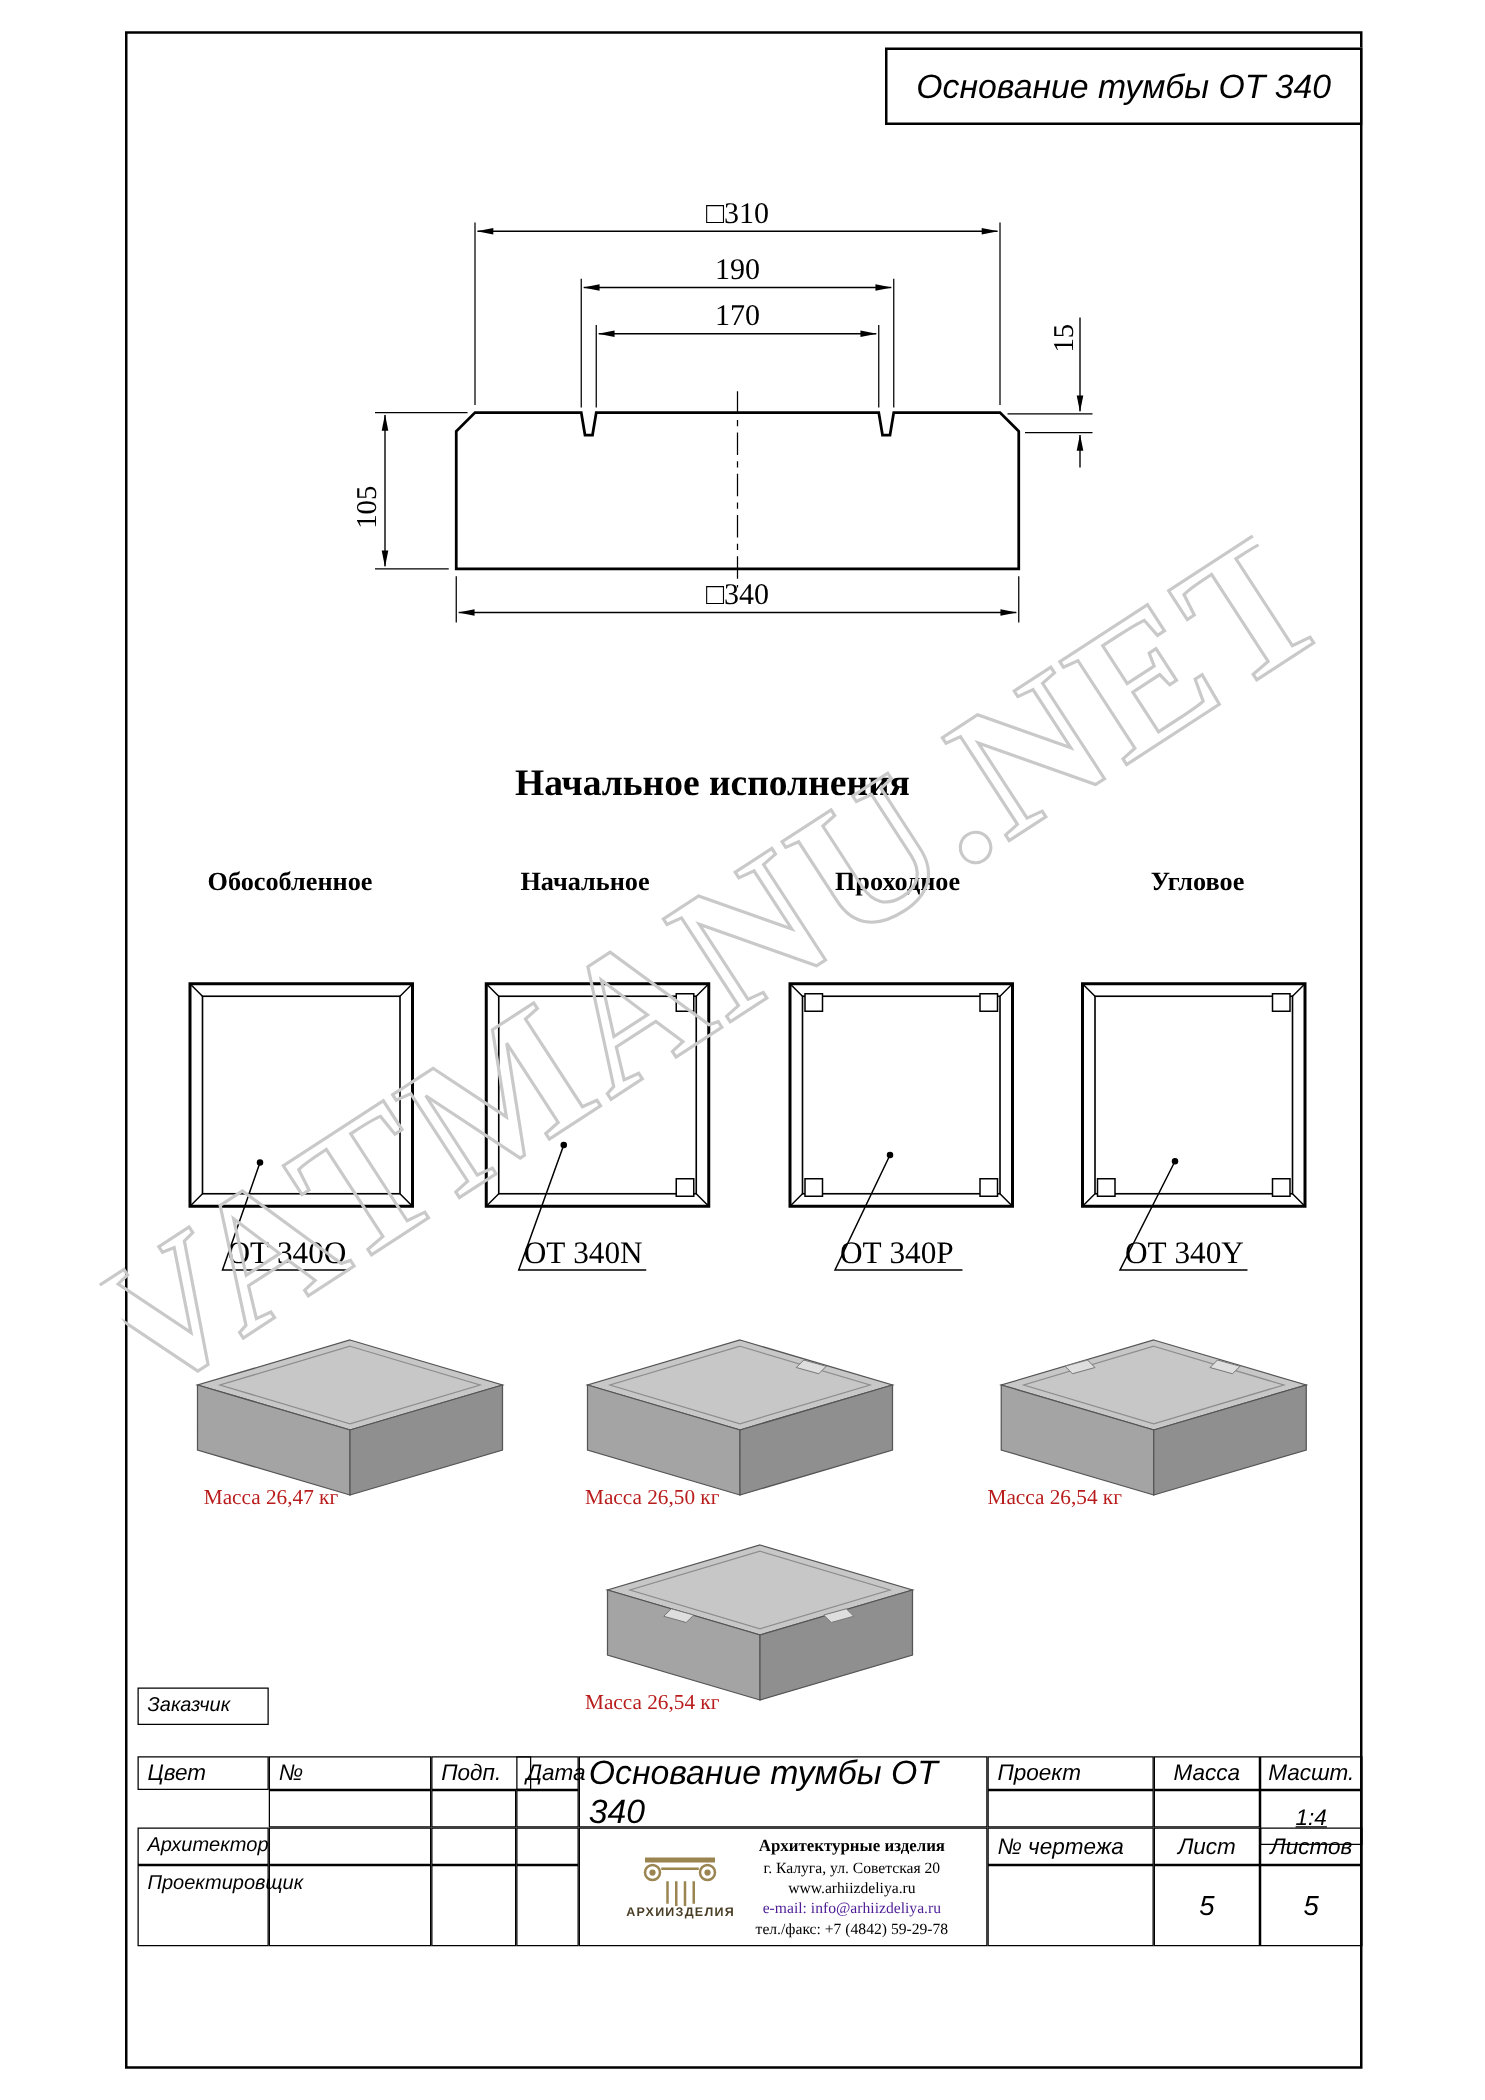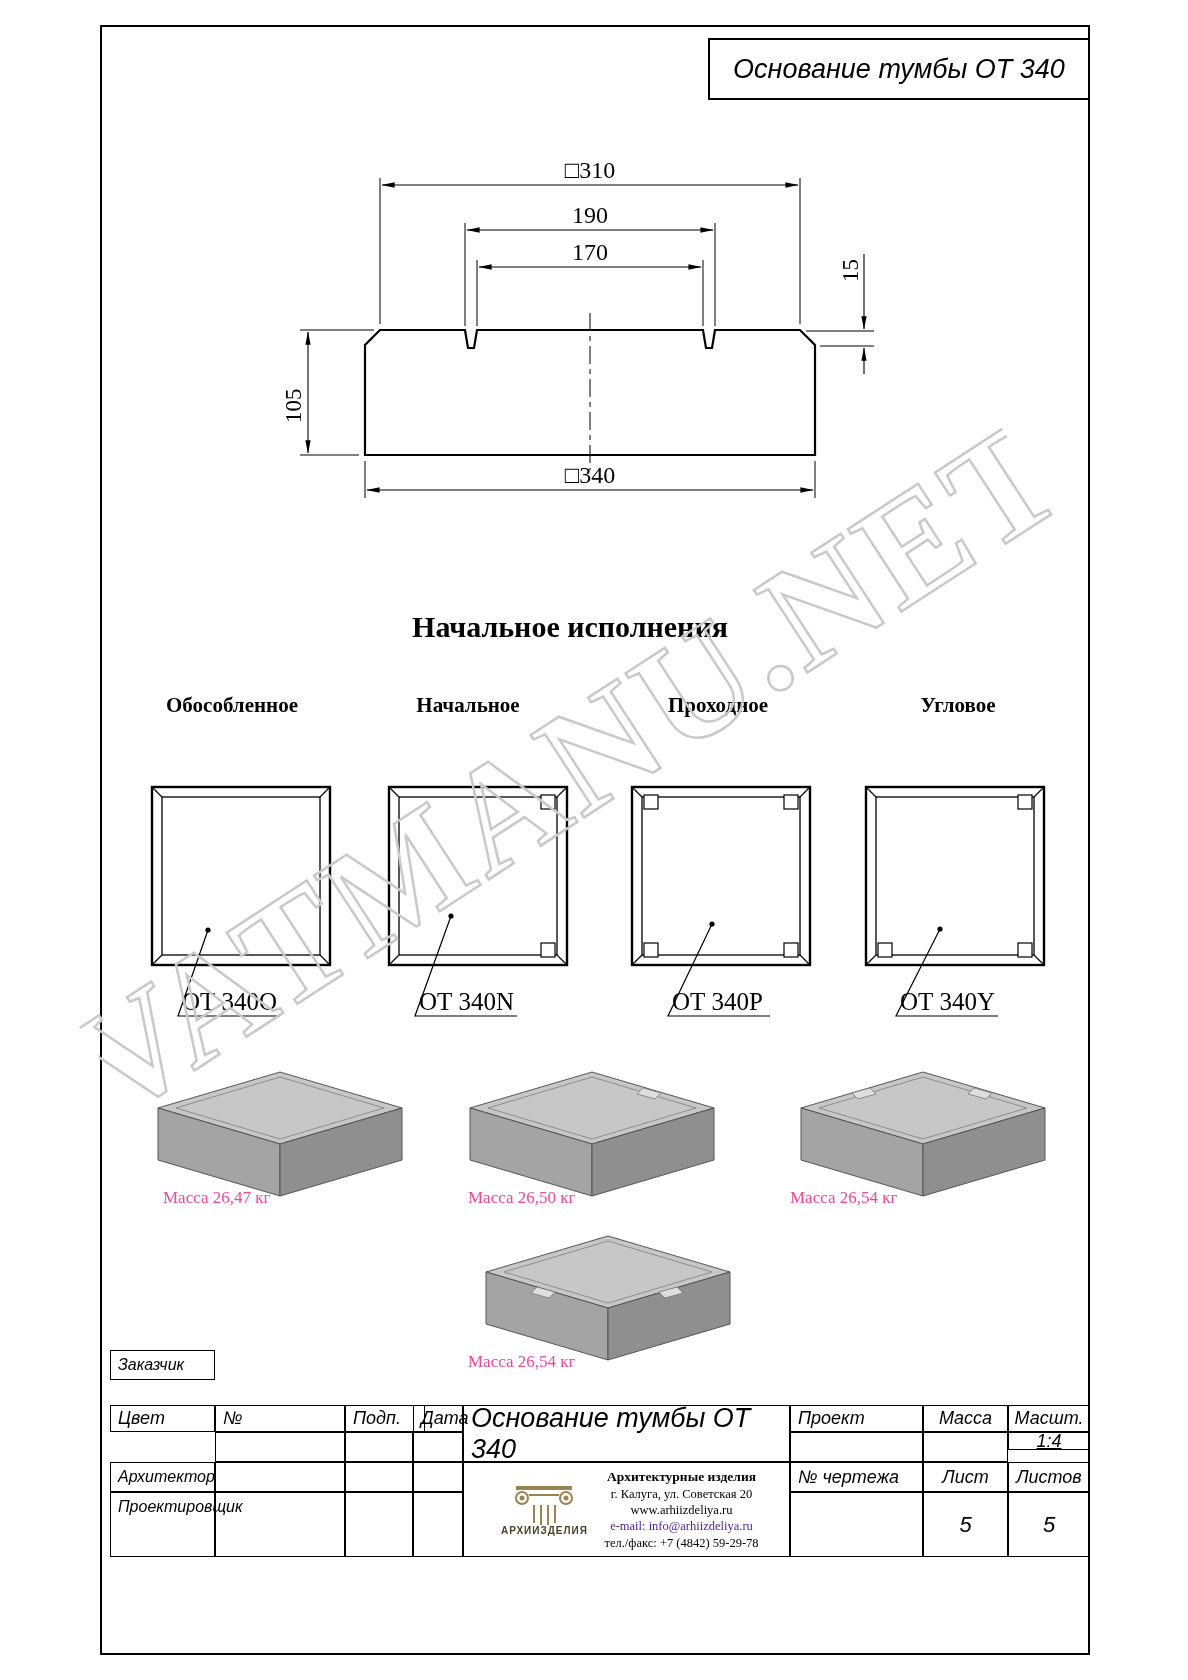--- a/index.html
+++ b/index.html
@@ -8,21 +8,21 @@
   .page { position:relative; width:1188px; height:1680px; background:#ffffff; overflow:hidden; margin:0 auto; }
   .frame { position:absolute; left:100px; top:25px; width:990px; height:1630px; border:2px solid #000; }
   .header-box { position:absolute; left:708px; top:38px; width:382px; height:62px; border:2px solid #000;
     display:flex; align-items:center; justify-content:center; font-style:italic; font-size:27px; color:#000;
     background:#fff; }
   .abs { position:absolute; }
   .variants-heading { position:absolute; left:40px; top:610px; width:1060px; text-align:center;
     font-family:"Liberation Serif","DejaVu Serif",serif; font-weight:bold; font-size:30px; color:#000; }
   .variant-kind { position:absolute; top:693px; width:200px; text-align:center;
     font-family:"Liberation Serif","DejaVu Serif",serif; font-weight:bold; font-size:21px; color:#000; }
-  .mass-label { position:absolute; font-family:"Liberation Serif","DejaVu Serif",serif; font-size:17px; color:#ec4899;text-align:center; }
+  .mass-label { position:absolute; font-family:"Liberation Serif","DejaVu Serif",serif; font-size:17px; color:#b91c1c;text-align:center; }
   .watermark-wrap { position:absolute; left:20px; top:618px; width:1100px; height:310px;
     transform:rotate(-33deg); transform-origin:center center; pointer-events:none; }
   .tb-cell { position:absolute; border:1px solid #000; font-style:italic; display:flex; align-items:center;
     padding:1px 7px; font-size:16px; color:#000; background:transparent; }
   .tb-head { font-size:18px; }
   .tb-center { justify-content:center; padding:1px 2px; }
   .tb-top { align-items:flex-start; padding-top:5px; }
   .doc-title-cell { font-size:27px; justify-content:center; }
   .value-big { font-size:22px; }
   .company-cell { display:flex; flex-direction:row; align-items:center; justify-content:center; gap:10px;
@@ -244,21 +244,21 @@
       <div>тел./факс: +7 (4842) 59-29-78</div>
     </div>
   </div>
 
   <div class="tb-cell tb-head" style="left:790px; top:1405px; width:133px; height:27px;">Проект</div>
   <div class="tb-cell tb-head tb-center" style="left:923px; top:1405px; width:85px; height:27px;">Масса</div>
   <div class="tb-cell tb-head tb-center" style="left:1008px; top:1405px; width:82px; height:27px;">Масшт.</div>
 
   <div class="tb-cell" style="left:790px; top:1432px; width:133px; height:30px;"></div>
   <div class="tb-cell" style="left:923px; top:1432px; width:85px; height:30px;"></div>
-  <div class="tb-cell tb-center value-big" style="left:1008px; top:1432px; width:82px; height:18px; font-size:18px;text-decoration:underline;">1:4</div>
+  <div class="tb-cell tb-center value-big" style="left:1008px; top:1432px; width:82px; height:44px; font-size:18px;text-decoration:underline;">1:4</div>
 
   <div class="tb-cell tb-head" style="left:790px; top:1462px; width:133px; height:30px;">№ чертежа</div>
   <div class="tb-cell tb-head tb-center" style="left:923px; top:1462px; width:85px; height:30px;">Лист</div>
   <div class="tb-cell tb-head tb-center" style="left:1008px; top:1462px; width:82px; height:30px;">Листов</div>
 
   <div class="tb-cell" style="left:790px; top:1492px; width:133px; height:65px;"></div>
   <div class="tb-cell tb-center value-big" style="left:923px; top:1492px; width:85px; height:65px;">5</div>
   <div class="tb-cell tb-center value-big" style="left:1008px; top:1492px; width:82px; height:65px;">5</div>
 </div>
 

